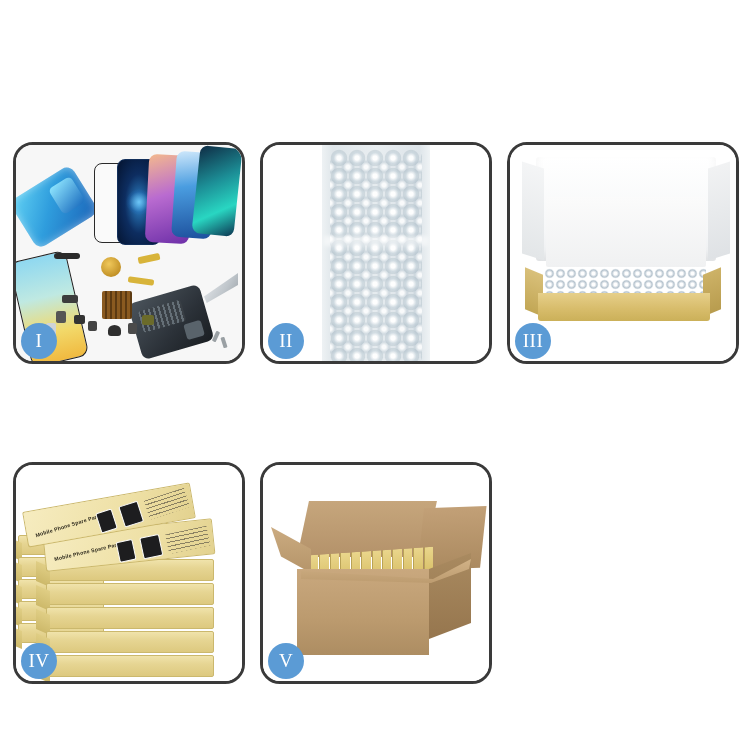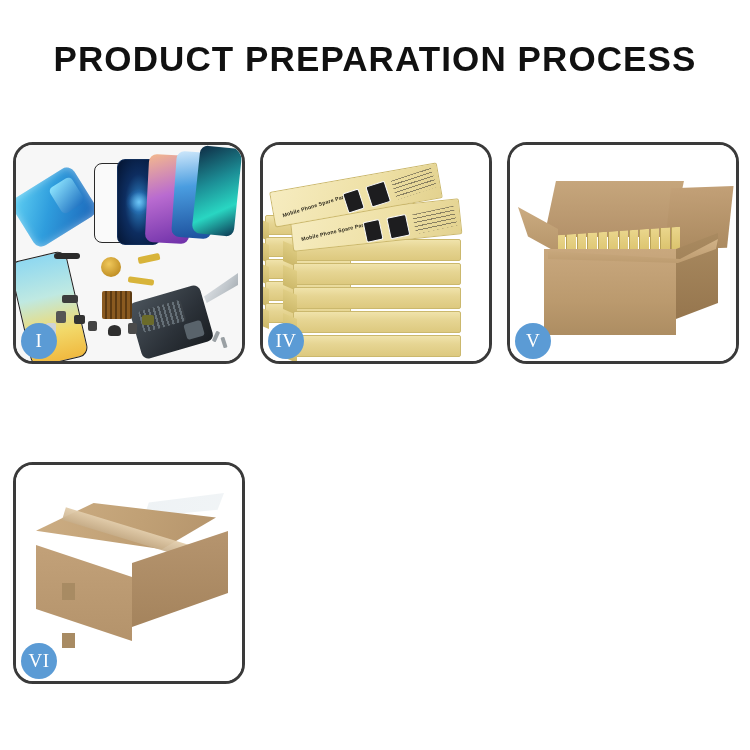--- a/index.html
+++ b/index.html
@@ -337,21 +337,20 @@
     background: linear-gradient(120deg, rgba(235,240,243,.85), rgba(214,224,230,.35));
     clip-path: polygon(6% 40%, 100% 0, 92% 70%, 0 100%);
   }
 </style>
 </head>
 <body>
 
 <div class="page">
 
   <div class="header">
-    <div class="title">PRODUCT PREPARATION PROCESS</div>
   </div>
 
   <div class="grid">
 
     <div class="panel">
       <div class="panel-inner p1">
         <div class="ph ph-a"></div>
         <div class="ph ph-b"></div>
         <div class="ph ph-c"></div>
         <div class="ph ph-d"></div>
@@ -372,21 +371,42 @@
         <div class="part sm6"></div>
         <div class="part sm7"></div>
         <div class="part sm8"></div>
         <div class="part scr1"></div>
         <div class="part scr2"></div>
         <div class="tweez"></div>
       </div>
       <div class="badge">I</div>
     </div>
 
-
+    <div class="panel">
+      <div class="panel-inner p2">
+        <div class="bubblewrap">
+          <div class="bubbles"></div>
+          <div class="bubbles2"></div>
+          <div class="wrapsheen"></div>
+        </div>
+      </div>
+      <div class="badge">II</div>
+    </div>
+
+    <div class="panel">
+      <div class="panel-inner p3">
+        <div class="lid"></div>
+        <div class="foam"></div>
+        <div class="tray-bubbles"></div>
+        <div class="boxleft"></div>
+        <div class="boxright"></div>
+        <div class="boxfront"></div>
+      </div>
+      <div class="badge">III</div>
+    </div>
 
     <div class="panel">
       <div class="panel-inner p4">
         <div class="stackwrap">
 
           <div class="sbox" style="left:2px; top:70px; width:86px; height:20px;">
               <span class="side"></span>
             </div>
           <div class="sbox" style="left:2px; top:92px; width:86px; height:20px;">
               <span class="side"></span>
@@ -457,27 +477,15 @@
         </div>
         <div class="flap-left"></div>
         <div class="carton-rim"></div>
         <div class="carton-right"></div>
         <div class="carton-body"></div>
         <div class="flap-front"></div>
       </div>
       <div class="badge">V</div>
     </div>
 
-    <div class="panel">
-      <div class="panel-inner p6">
-        <div class="film"></div>
-        <div class="seal-top"></div>
-        <div class="tape"></div>
-        <div class="seal-left"></div>
-        <div class="seal-right"></div>
-        <div class="tape-tab1"></div>
-        <div class="tape-tab2"></div>
-      </div>
-      <div class="badge">VI</div>
-    </div>
 
   </div>
 </div>
 
 </body></html>

